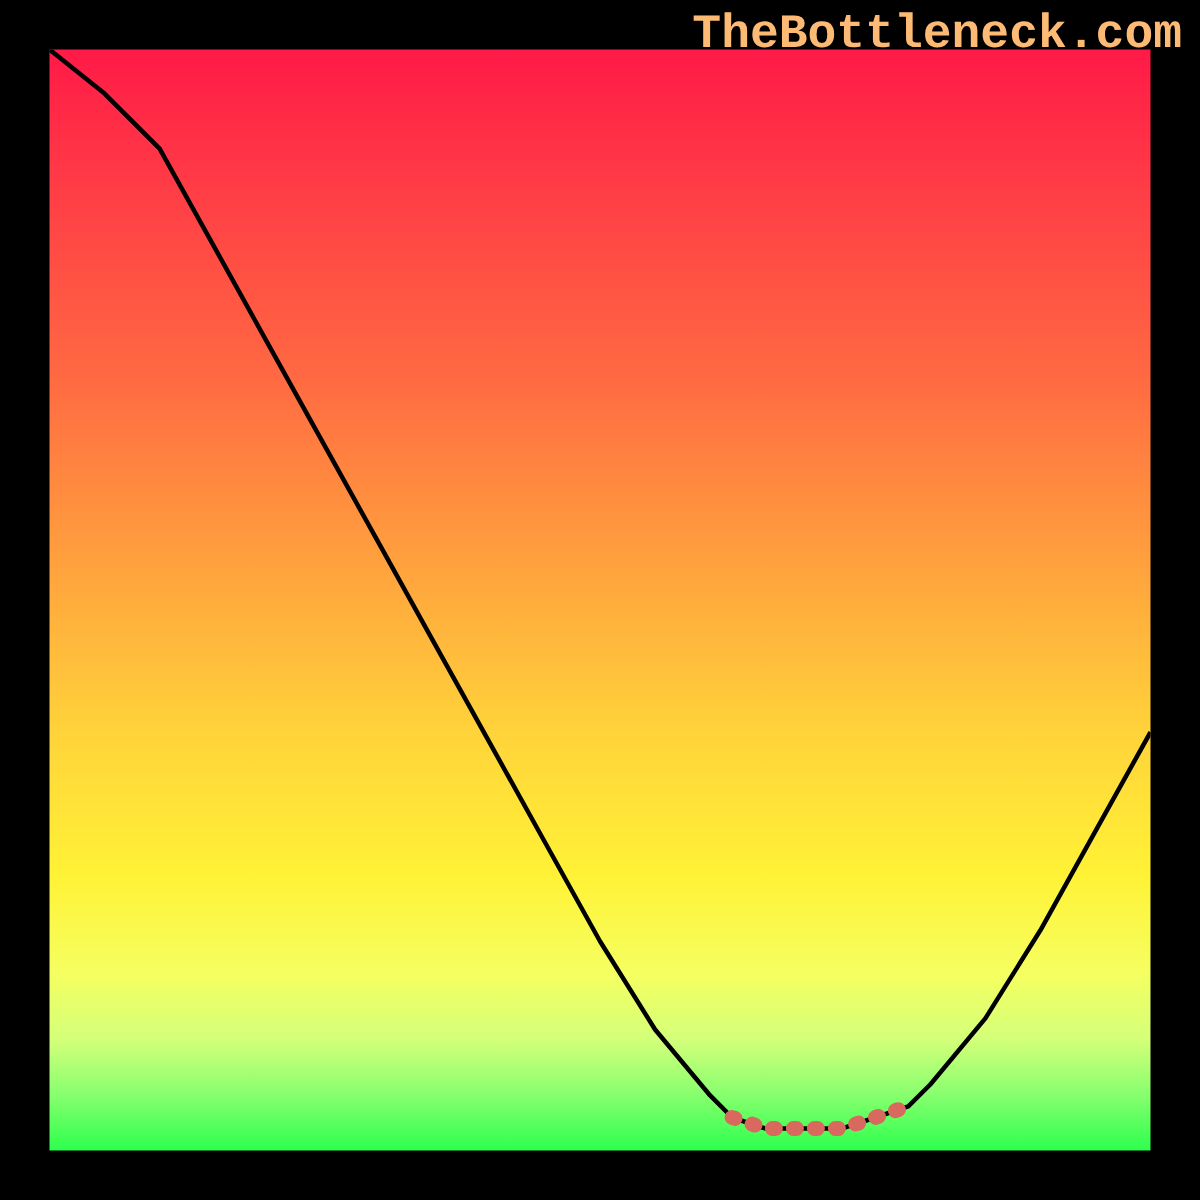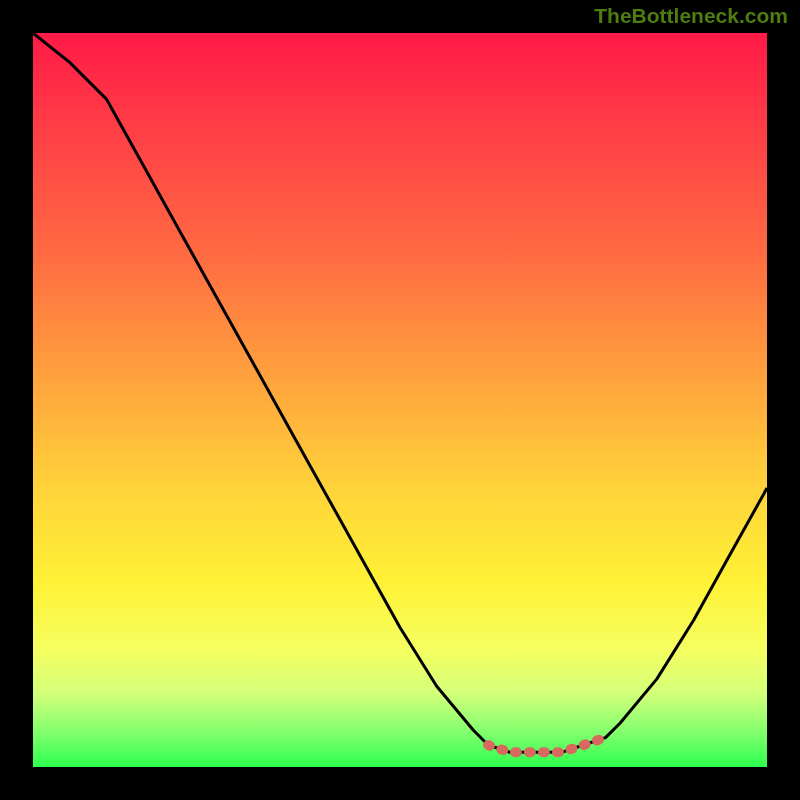--- a/index.html
+++ b/index.html
@@ -15,24 +15,24 @@
     left: 0;
     top: 0;
     width: 800px;
     height: 800px;
     background: #000;
   }
   .watermark {
     position: absolute;
     top: 4px;
     right: 12px;
-    font-family: Liberation Sans, sans-serif;
-    font-size: 21px;
+    font-family: Liberation Mono, monospace;
+    font-size: 32px;
     font-weight: 600;
-    color: #4d7c0f;
+    color: #fdba74;
     letter-spacing: 0px;
     z-index: 10;
   }
   .plot {
     position: absolute;
     left: 33px;
     top: 33px;
     width: 734px;
     height: 734px;
     

